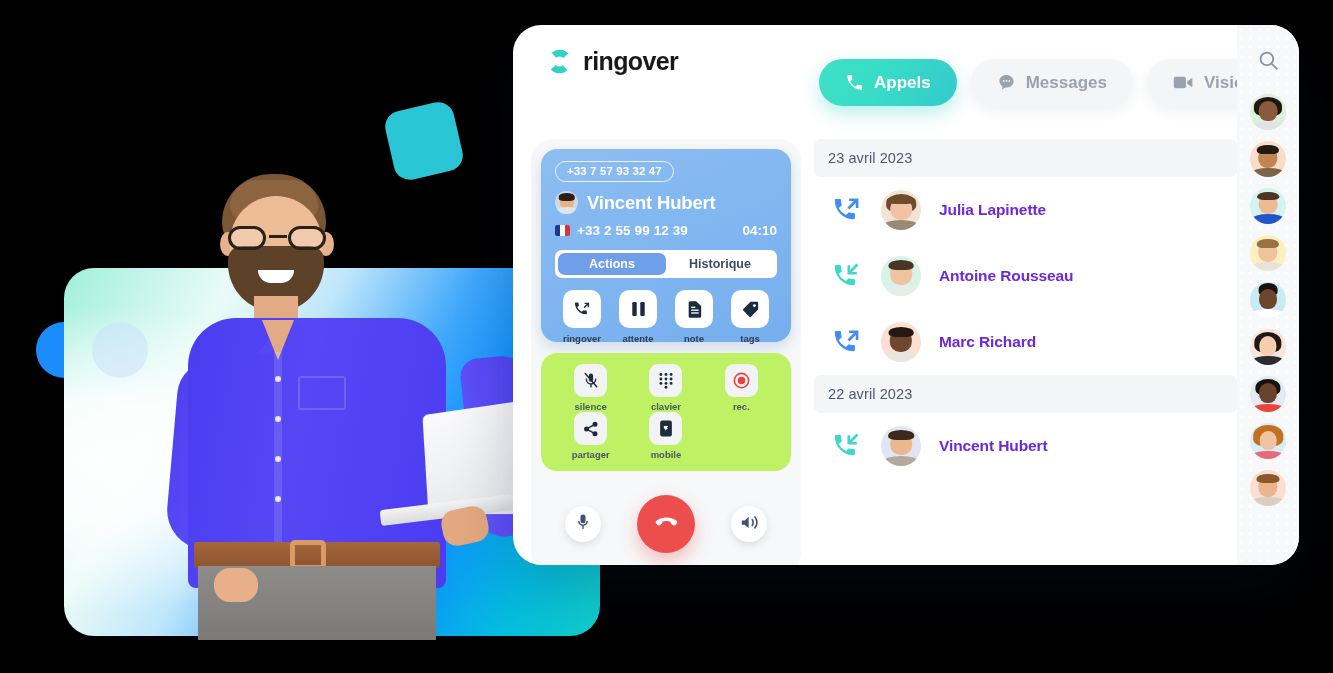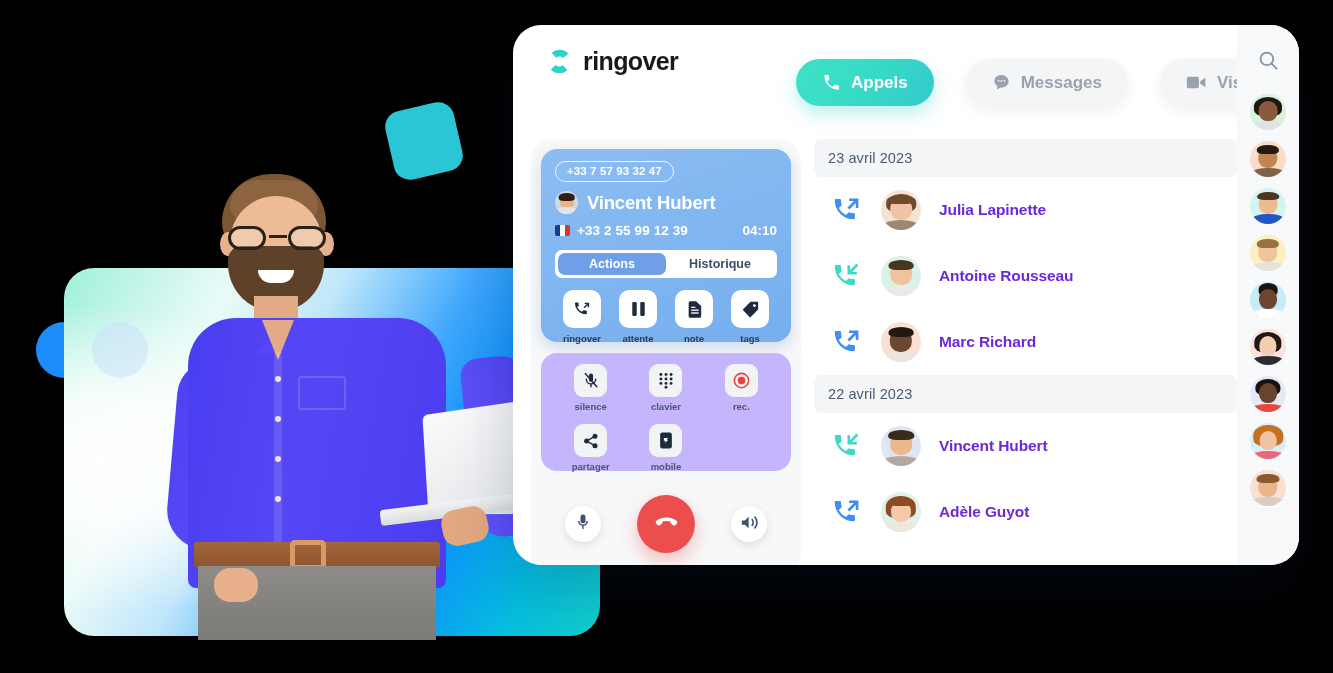--- a/index.html
+++ b/index.html
@@ -115,21 +115,21 @@
     background:#ffffff; border-radius:28px;
     box-shadow: 0 26px 60px rgba(10,30,60,0.20);
     overflow:hidden;
   }
 
   .app-header { position:absolute; left:0; top:0; width:100%; height:96px; }
   .logo { position:absolute; left:32px; top:22px; display:flex; align-items:center; gap:9px; }
   .logo-mark { width:29px; height:29px; flex:0 0 29px; }
   .logo-text { font-size:25px; font-weight:700; color:#17191c; letter-spacing:-0.6px; }
 
-  .tabs { position:absolute; left:283px; top:34px; display:flex; gap:32px; }
+  .tabs { position:absolute; left:306px; top:34px; display:flex; gap:14px; }
   .tab {
     display:flex; align-items:center; gap:10px;
     height:47px; padding:0 26px; border-radius:24px;
     font-size:17px; font-weight:600; cursor:pointer; border:none;
     font-family:"Liberation Sans", sans-serif;
   }
   .tab-appels {
     background:linear-gradient(125deg,#3fe0c5 0%,#38dcc6 45%,#34c9cd 100%);
     color:#ffffff; box-shadow:0 8px 18px rgba(52,210,200,0.34);
   }
@@ -180,22 +180,22 @@
   .act-row { display:flex; justify-content:space-between; margin-top:12px; padding:0 2px; }
   .act { width:50px; display:flex; flex-direction:column; align-items:center; gap:5px; cursor:pointer; }
   .act-ico {
     width:38px; height:38px; border-radius:10px; background:#ffffff;
     display:flex; align-items:center; justify-content:center;
   }
   .act-lbl { font-size:9.5px; color:#2f3d52; font-weight:600; }
 
   .pad {
     position:absolute; left:10px; top:214px; width:250px; height:118px;
-    background:#c4b5fd; border-radius:16px; padding:11px 12px;
-    display:grid; grid-template-columns:repeat(3,1fr); grid-template-rows:repeat(2,1fr); row-gap:12px;
+    background:#bef264; border-radius:16px; padding:11px 12px;
+    display:grid; grid-template-columns:repeat(3,1fr); grid-template-rows:repeat(2,1fr); row-gap:0;
   }
   .pad-cell { display:flex; flex-direction:column; align-items:center; justify-content:center; gap:4px; cursor:pointer; }
   .pad-ico { width:33px; height:33px; border-radius:9px; background:#f2f3f5; display:flex; align-items:center; justify-content:center; }
   .pad-lbl { font-size:9.5px; color:#49566b; font-weight:600; }
 
   .ctrl-row { position:absolute; left:10px; top:344px; width:250px; height:82px; display:flex; align-items:center; justify-content:space-between; padding:0 24px; }
   .ctrl-sm {
     width:36px; height:36px; border-radius:50%; background:#ffffff;
     display:flex; align-items:center; justify-content:center; cursor:pointer;
     box-shadow:0 3px 9px rgba(20,40,70,0.13);
@@ -557,37 +557,20 @@
         <span class="row-av" style="background:#dfe6f3">
           <span class="fx">
             <span class="head" style="top:18%;width:54%;height:54%;background:#eab78e;"></span>
             <span class="hair" style="top:10%;width:64%;height:26%;background:#3a2a1c;"></span>
             <span class="body" style="bottom:0;width:88%;height:26%;background:#b3a99e;"></span>
           </span>
         </span>
         <span class="row-name">Vincent Hubert</span>
       </div>
 
-      <div class="call-row">
-        <span class="dir-ico">
-          <svg width="26" height="26" viewBox="0 0 26 26" fill="#3f8ef0">
-            <path d="M4.7 10.9a16 16 0 0 0 7.2 7.2l2.4-2.4c.3-.3.8-.4 1.2-.3 1.3.4 2.7.7 4.2.7.7 0 1.2.5 1.2 1.2v3.8c0 .7-.5 1.2-1.2 1.2A18.8 18.8 0 0 1 .8 3.3c0-.7.5-1.2 1.2-1.2h3.8c.7 0 1.2.5 1.2 1.2 0 1.5.2 2.9.7 4.2.1.4 0 .9-.3 1.2Z"></path>
-            <path d="M15.1 1.6h9.3v9.3h-2.6V6l-6.4 6.4-1.9-1.9L19.9 4h-4.8Z"></path>
-          </svg>
-        </span>
-        <span class="row-av" style="background:#ddf3e8">
-          <span class="fx">
-            <span class="hair" style="top:10%;width:76%;height:54%;background:#8e4a22;"></span>
-            <span class="head" style="top:22%;width:50%;height:52%;background:#f4c9a9;"></span>
-            <span class="hair" style="top:14%;width:66%;height:20%;background:#8e4a22;"></span>
-            <span class="body" style="bottom:0;width:86%;height:24%;background:#efe7de;"></span>
-          </span>
-        </span>
-        <span class="row-name">Adèle Guyot</span>
-      </div>
     </div>
 
     <div class="contacts">
       <div class="search-btn">
         <span>
           <svg width="21" height="21" viewBox="0 0 22 22" fill="none" stroke="#8a93a5" stroke-width="1.9" stroke-linecap="round">
             <circle cx="9.3" cy="9.3" r="6.6"></circle>
               <path d="M14.2 14.2 19.6 19.6"></path>
           </svg>
         </span>

